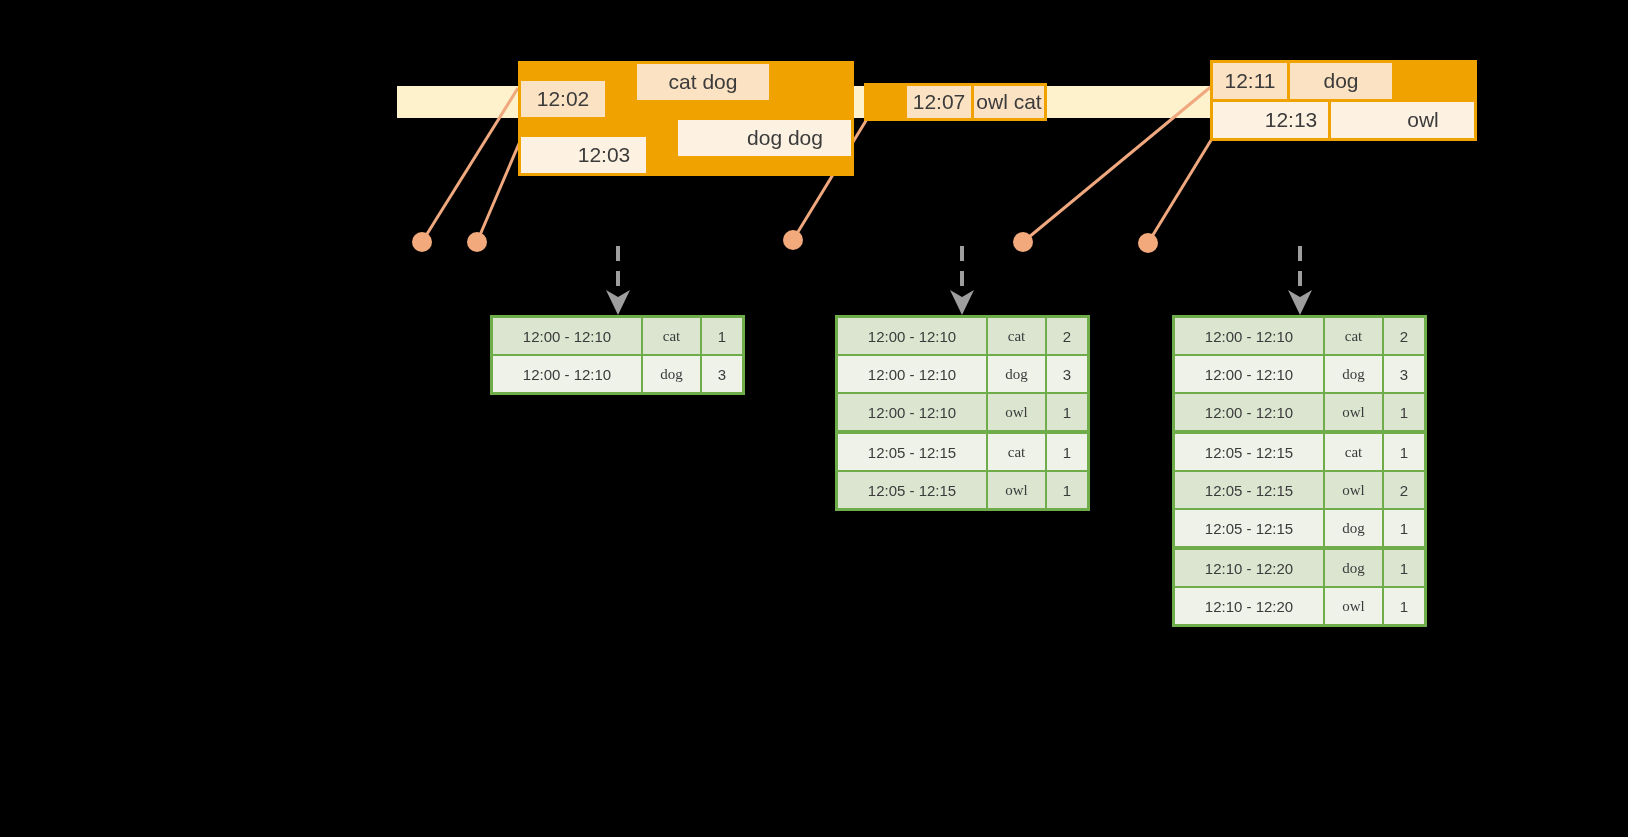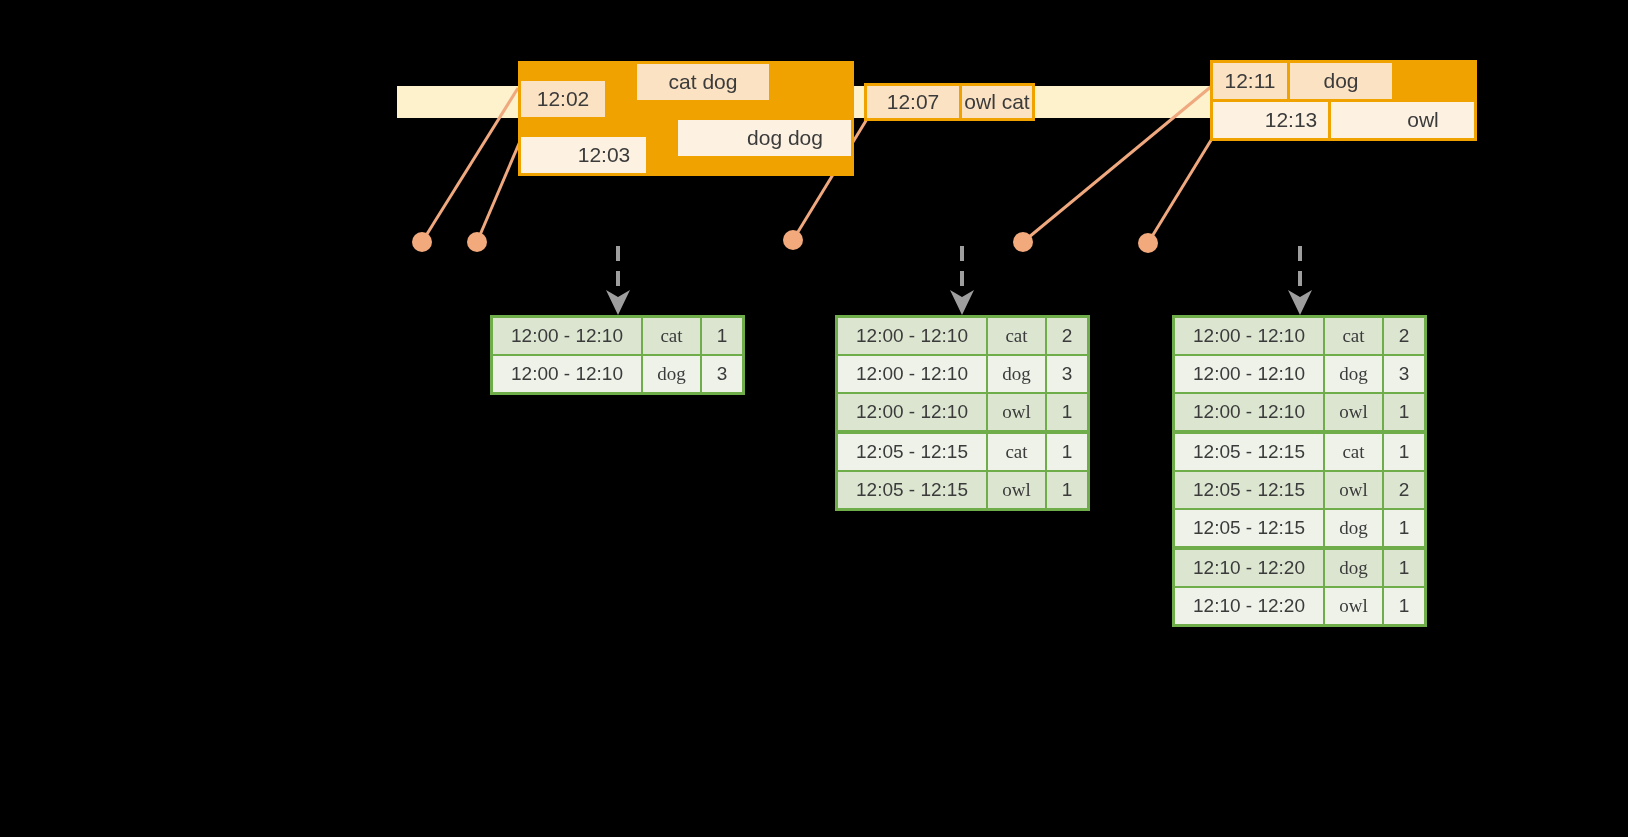--- a/index.html
+++ b/index.html
@@ -7,27 +7,27 @@
           font-family:"Liberation Sans", sans-serif;}
   .layer{position:absolute;left:0;top:0;}
 
   
   .etable{position:absolute;background:#f0a300;padding:3px;display:flex;flex-direction:column;gap:3px;}
   .erow{display:flex;gap:3px;}
   .ecell{display:flex;align-items:center;justify-content:center;font-size:21px;color:#3b3b3b;}
   .fill-a{background:#fbe2c3;}
   .fill-b{background:#fdf2e2;padding-left:41px;}
   .et1 .ecell{height:36px;} .et1 .et-time{width:84px;margin-top:17px;} .et1 .et-data{width:132px;margin-left:29px;}
-  .et2 .ecell{height:32px;} .et2 .et-time{width:92px;} .et2 .et-data{width:70px;}
+  .et2 .ecell{height:32px;} .et2 .et-time{width:64px;margin-left:40px;} .et2 .et-data{width:70px;}
   .et3 .ecell{height:36px;} .et3 .et-time{width:74px;text-align:right;} .et3 .et-data{width:102px;}
 
   
   .gtable{position:absolute;background:#6fad4a;padding:3px;display:flex;flex-direction:column;gap:2px;}
   .grow{display:flex;gap:2px;}
-  .gcell{display:flex;align-items:center;justify-content:center;height:36px;font-size:19px;color:#3b3b3b;}
+  .gcell{display:flex;align-items:center;justify-content:center;height:36px;font-size:15px;color:#3b3b3b;}
   .gt-window{width:148px;} .gt-word{width:57px;font-family:Liberation Serif, serif;} .gt-count{width:40px;}
   .grow.tint .gcell{background:#dbe5d0;}
   .grow.lite .gcell{background:#eef2e9;}
   .grow.brk{margin-top:2px;}
 </style>
 </head>
 <body>
 
 <div class="canvas">
 

